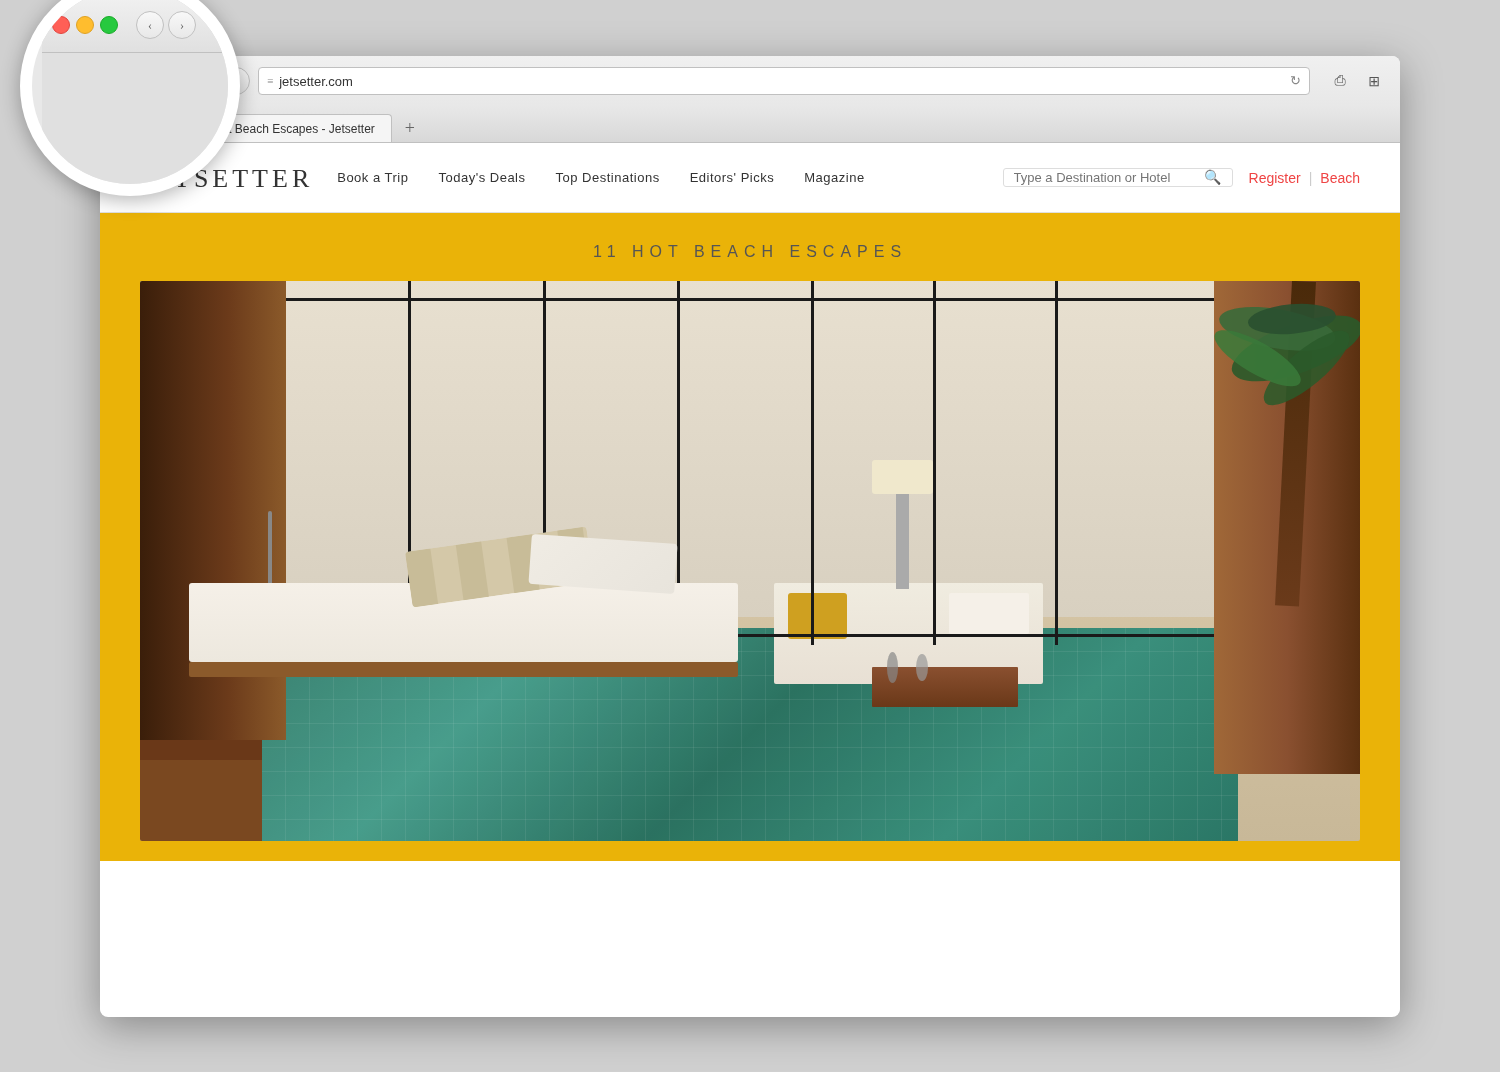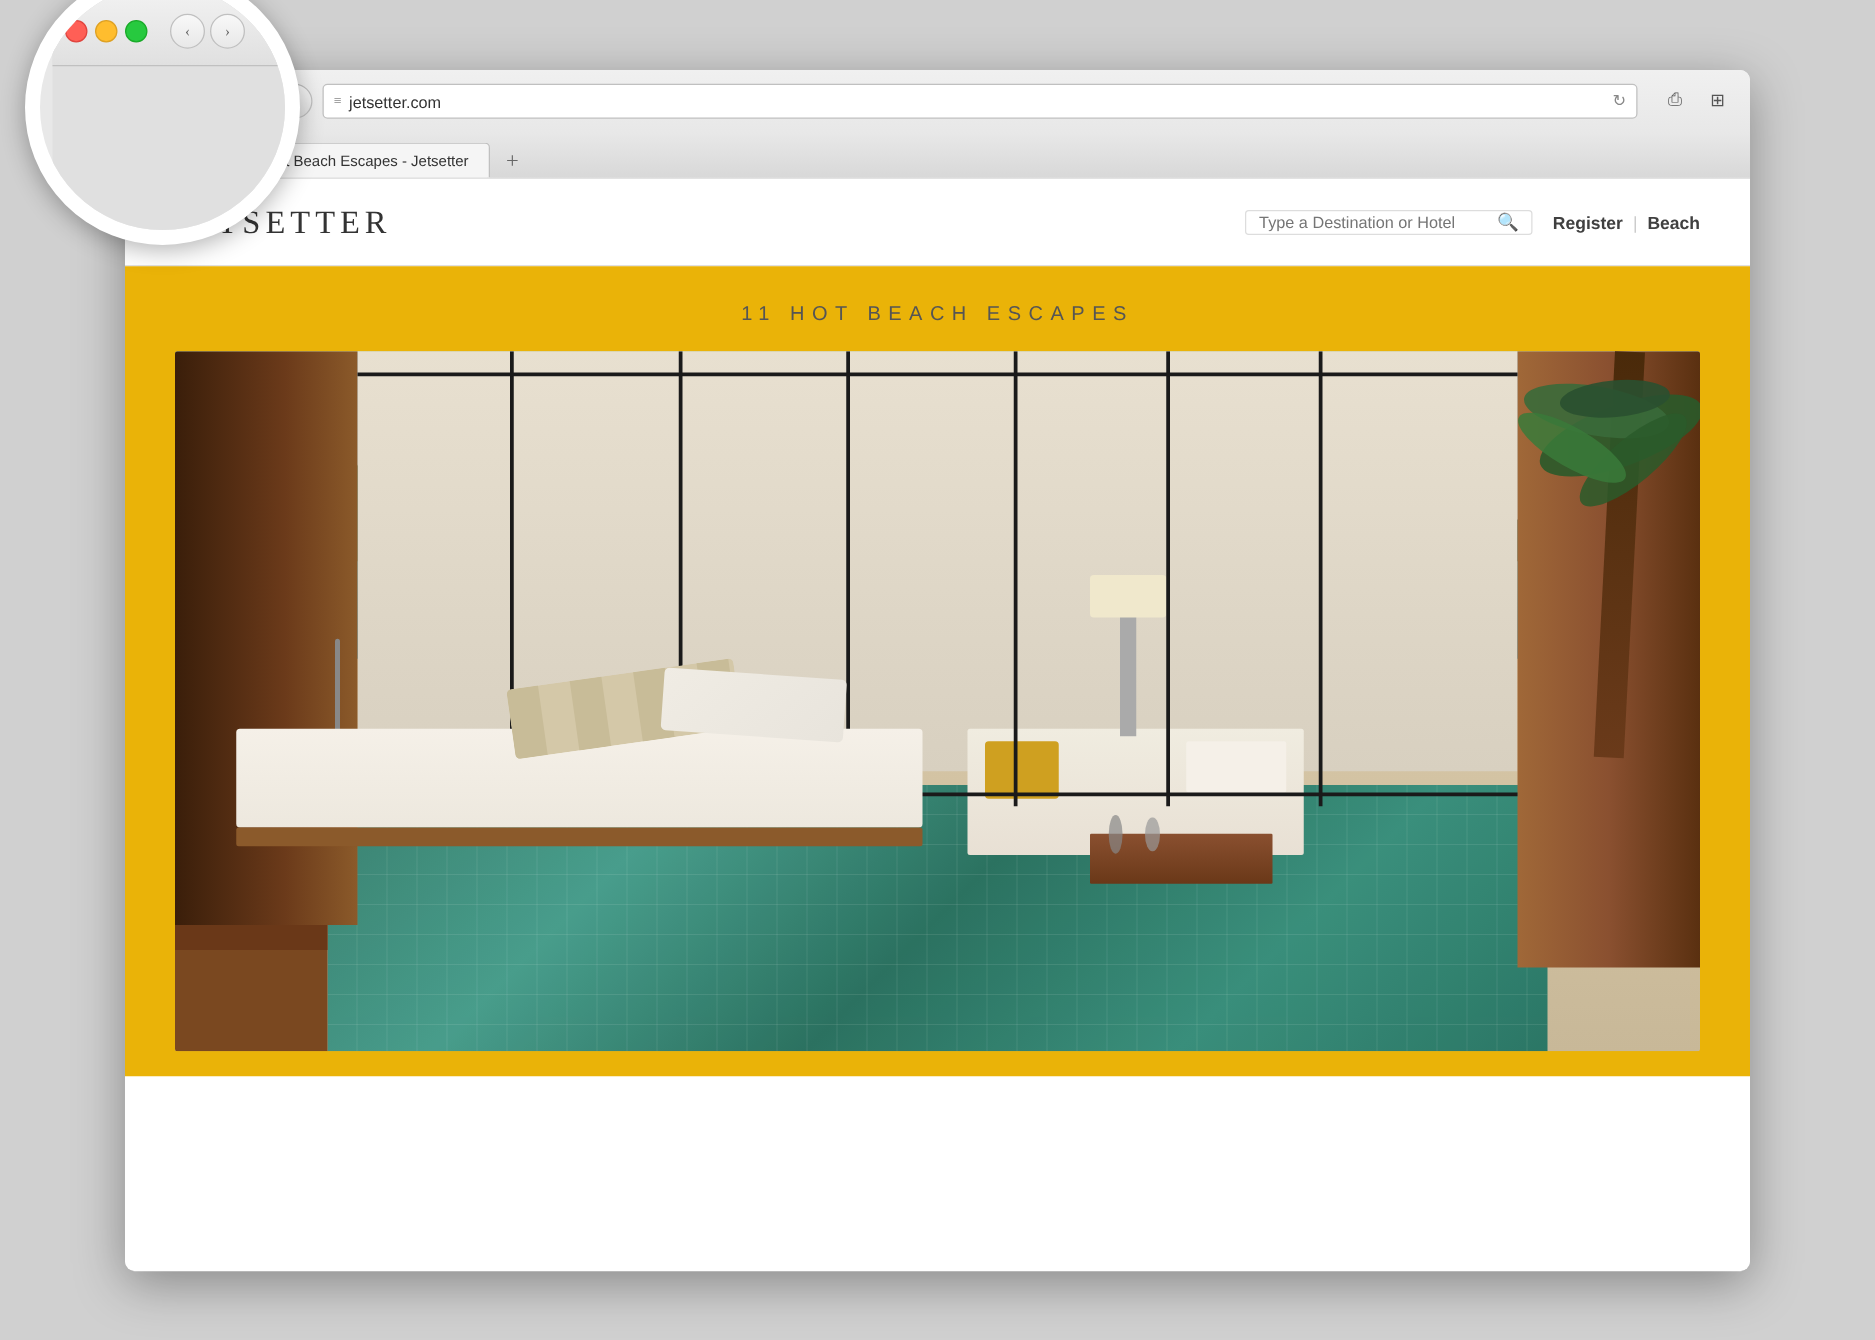--- a/index.html
+++ b/index.html
@@ -291,22 +291,22 @@
     .auth-links {
       display: flex;
       align-items: center;
       gap: 8px;
       font-size: 14px;
       font-family: -apple-system, sans-serif;
     }
 
     .auth-links a {
       text-decoration: none;
-      color: #404040;
-      font-weight: 700;
+      color: #ef4444;
+      font-weight: 400;
       cursor: pointer;
     }
 
     .auth-divider {
       color: #ccc;
     }
 
     
     .hero-section {
       text-align: center;
@@ -399,20 +399,27 @@
     </div>
   </div>
 
   <div class="website-content">
 
     <div class="site-header">
 
       <div style="display:flex; align-items:center; gap:24px;">
         <div class="site-logo"><span style="color:#ccc; font-size:26px; letter-spacing:4px;">J</span><span style="font-size:26px; letter-spacing:4px; color:#333; font-family: Georgia, serif; font-weight:normal;">ETSETTER</span></div>
 
+        <nav class="site-nav">
+          <a style="font-size:13px; color:#333;">Book a Trip</a>
+          <a style="font-size:13px; color:#333;">Today's Deals</a>
+          <a style="font-size:13px; color:#333;">Top Destinations</a>
+          <a style="font-size:13px; color:#333;">Editors' Picks</a>
+          <a style="font-size:13px; color:#333;">Magazine</a>
+        </nav>
       </div>
 
       <div class="header-right">
         <div class="search-bar">
           <input type="text" style="font-size: 13px; color: rgb(153, 153, 153); border: none; outline: none; width: 100%;" placeholder="Type a Destination or Hotel">
           <span class="search-icon">🔍</span>
         </div>
 
         <div class="auth-links">
           <a>Register</a>

